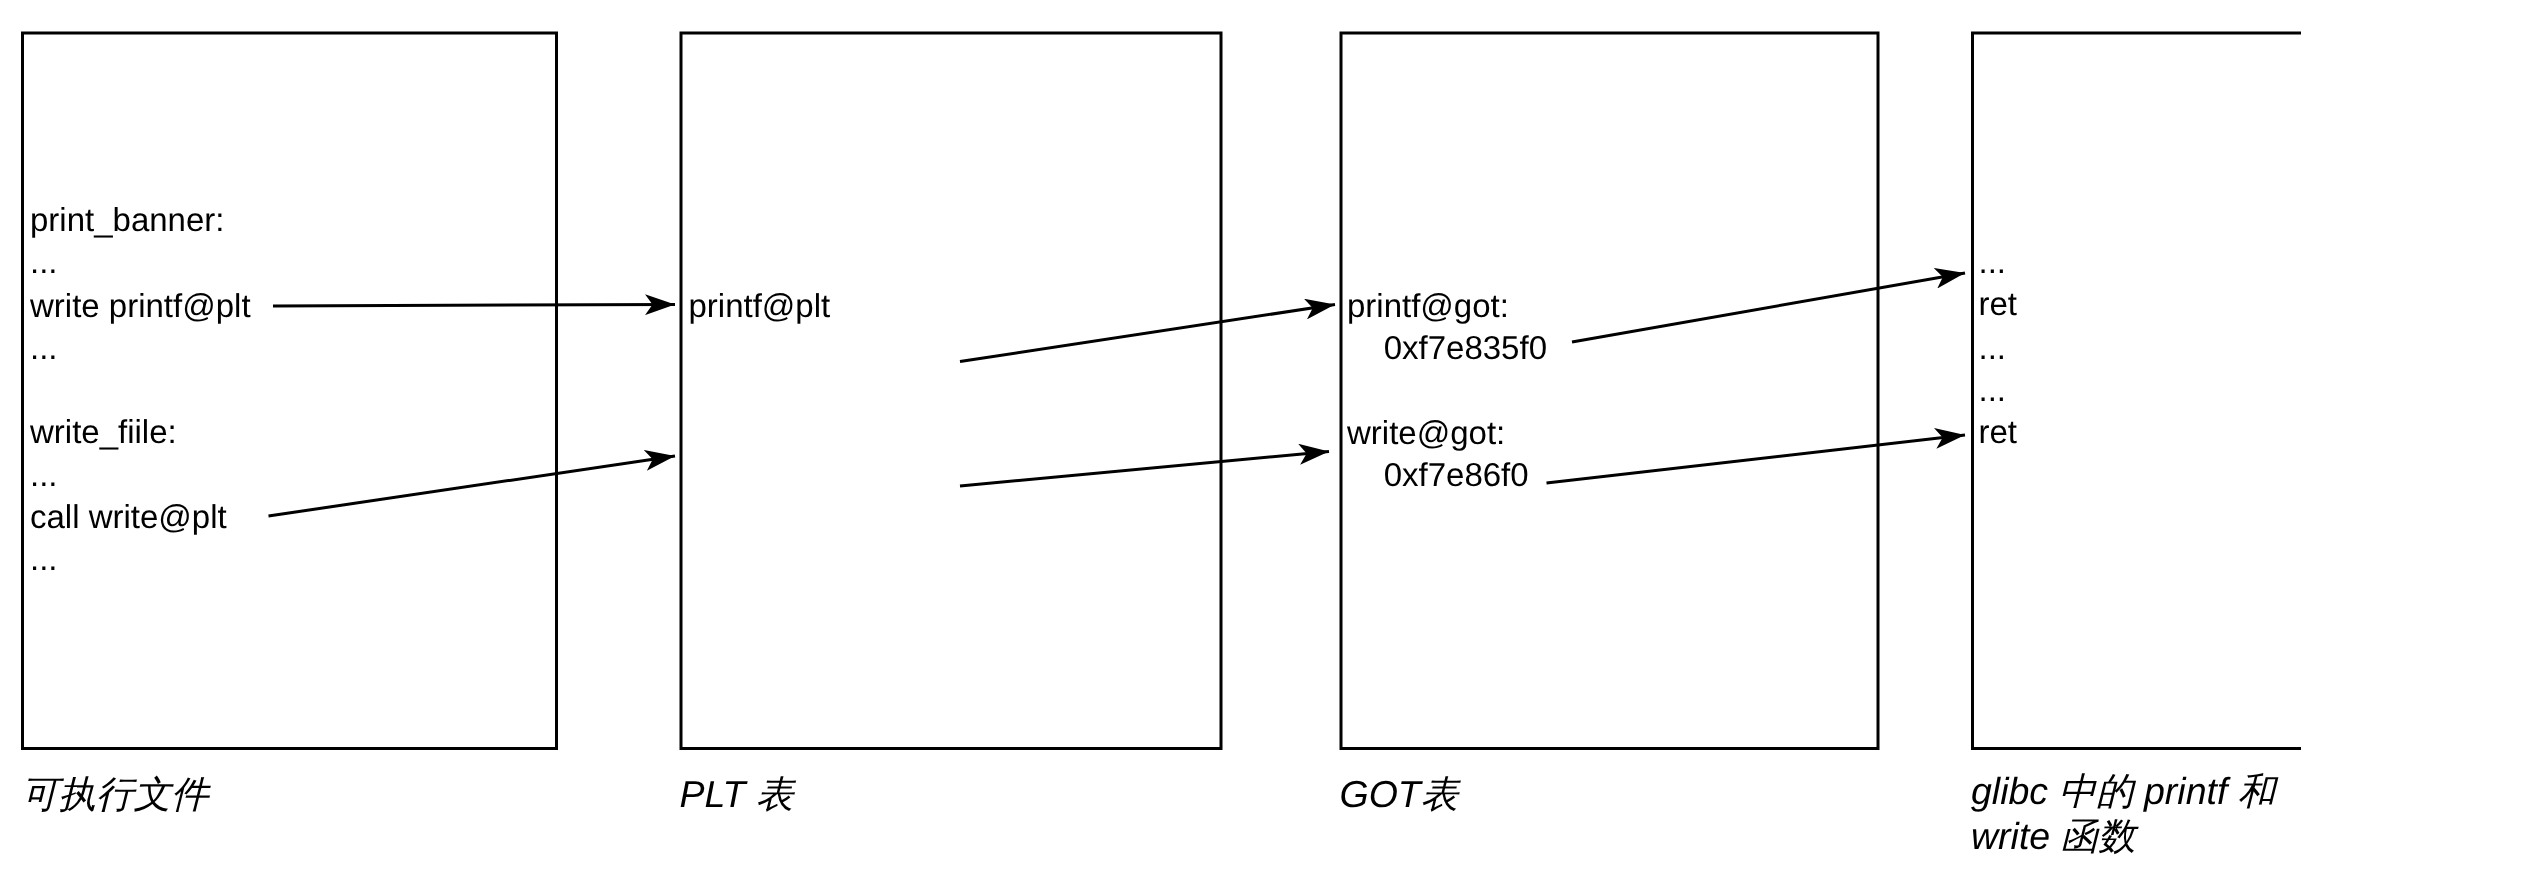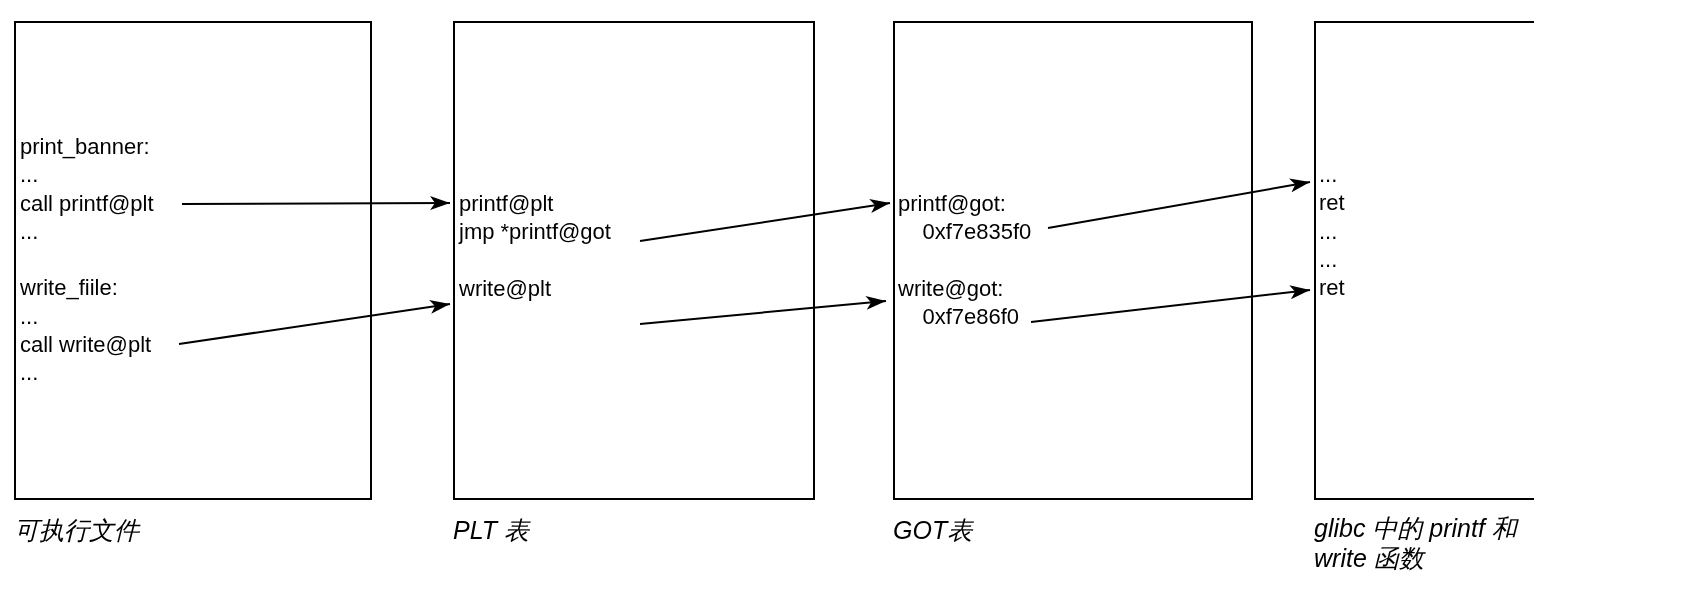--- a/index.html
+++ b/index.html
@@ -65,22 +65,22 @@
 </head>
 <body>
 
 <div class="canvas">
 
   <div class="box box-executable"></div>
   <div class="box box-plt"></div>
   <div class="box box-got"></div>
   <div class="box box-glibc"></div>
 
-  <div class="code code-executable"><div class="code-line">print_banner:</div><div class="code-line">...</div><div class="code-line">call printf@plt</div><div class="code-line">...</div><div class="code-line">&nbsp;</div><div class="code-line">write_fiile:</div><div class="code-line">...</div><div class="code-line">call write@plt</div><div class="code-line">...</div></div>
-  <div class="code code-plt"><div class="code-line">printf@plt</div><div class="code-line">jmp *printf@got</div><div class="code-line">&nbsp;</div><div class="code-line">write@plt</div></div>
+  <div class="code code-executable"><div class="code-line">print_banner:</div><div class="code-line">...</div><div class="code-line">write printf@plt</div><div class="code-line">...</div><div class="code-line">&nbsp;</div><div class="code-line">write_fiile:</div><div class="code-line">...</div><div class="code-line">call write@plt</div><div class="code-line">...</div></div>
+  <div class="code code-plt"><div class="code-line">printf@plt</div><div class="code-line">&nbsp;</div></div>
   <div class="code code-got"><div class="code-line">printf@got:</div><div class="code-line">    0xf7e835f0</div><div class="code-line">&nbsp;</div><div class="code-line">write@got:</div><div class="code-line">    0xf7e86f0</div></div>
   <div class="code code-glibc"><div class="code-line">...</div><div class="code-line">ret</div><div class="code-line">...</div><div class="code-line">...</div><div class="code-line">ret</div></div>
 
   <div class="caption caption-executable">可执行文件</div>
   <div class="caption caption-plt">PLT 表</div>
   <div class="caption caption-got">GOT表</div>
   <div class="caption caption-glibc">glibc 中的 printf 和
 write 函数</div>
 
   <svg class="arrows" xmlns="http://www.w3.org/2000/svg">

